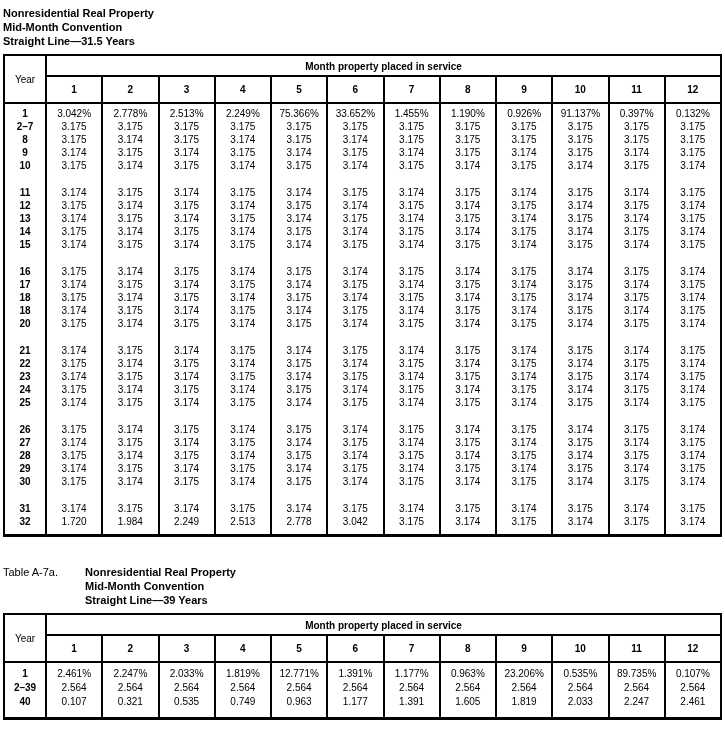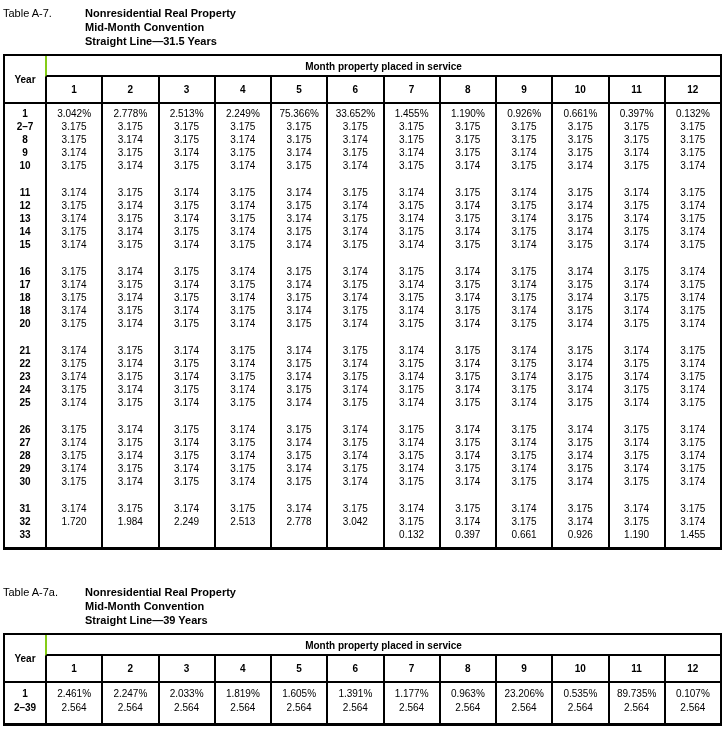--- a/index.html
+++ b/index.html
@@ -10,33 +10,33 @@
     -webkit-font-smoothing:none;
   }
   .caption{display:flex;font-size:11px;line-height:14px;}
   .cap-label{width:82px;flex:0 0 82px;font-weight:normal;}
   .cap-title{font-weight:bold;}
   .tbl{
     width:719px;margin-top:6px;
     border:2px solid #000;border-bottom-width:3px;
     box-sizing:border-box;background:#fff;
   }
-  .sec2{margin-top:35px;}
+  .sec2{margin-top:28px;}
   
   .hdr{
     display:grid;grid-template-columns:40px repeat(12,1fr);
     grid-template-rows:21px 25px;border-bottom:2px solid #000;
     font-size:10px;
   }
   .ycell{
     grid-row:1 / span 2;grid-column:1;display:flex;align-items:center;
-    justify-content:center;font-weight:bold;
+    justify-content:center;font-weight:normal;
   }
   .mtitle{
-    grid-column:2 / span 12;grid-row:1;border-left:2px solid #84cc16;
+    grid-column:2 / span 12;grid-row:1;border-left:2px solid #000000;
     border-bottom:2px solid #000;text-align:center;font-weight:bold;
     line-height:21px;
   }
   .mnum{
     grid-row:2;text-align:center;font-weight:bold;line-height:25px;
     border-left:2px solid #000;
   }
   
   .row{
     display:grid;grid-template-columns:40px repeat(12,1fr);
@@ -49,21 +49,20 @@
   .row.padbot{height:6px;}
   .tbl2 .row{height:14px;line-height:14px;}
   .tbl2 .row.padtop{height:4px;}
   .tbl2 .row.padbot{height:8px;}
 </style>
 </head>
 <body>
 
 <div class="sec1">
   <div class="caption">
-    <div class="cap-label">Table A-7.</div>
     <div class="cap-title">
       <div>Nonresidential Real Property</div>
       <div>Mid-Month Convention</div>
       <div>Straight Line—31.5 Years</div>
     </div>
   </div>
   <div class="tbl tbl1">
       <div class="hdr">
         <div class="ycell">Year</div>
         <div class="mtitle">Month property placed in service</div>
@@ -100,21 +99,21 @@
           <div class="yc">1</div>
           <div class="vc">3.042%</div>
           <div class="vc">2.778%</div>
           <div class="vc">2.513%</div>
           <div class="vc">2.249%</div>
           <div class="vc">75.366%</div>
           <div class="vc">33.652%</div>
           <div class="vc">1.455%</div>
           <div class="vc">1.190%</div>
           <div class="vc">0.926%</div>
-          <div class="vc">0.661%</div>
+          <div class="vc">91.137%</div>
           <div class="vc">0.397%</div>
           <div class="vc">0.132%</div>
         </div>
         <div class="row">
           <div class="yc">2–7</div>
           <div class="vc">3.175</div>
           <div class="vc">3.175</div>
           <div class="vc">3.175</div>
           <div class="vc">3.175</div>
           <div class="vc">3.175</div>
@@ -568,35 +567,20 @@
           <div class="vc">2.249</div>
           <div class="vc">2.513</div>
           <div class="vc">2.778</div>
           <div class="vc">3.042</div>
           <div class="vc">3.175</div>
           <div class="vc">3.174</div>
           <div class="vc">3.175</div>
           <div class="vc">3.174</div>
           <div class="vc">3.175</div>
           <div class="vc">3.174</div>
-        </div>
-        <div class="row">
-          <div class="yc">33</div>
-          <div class="vc"></div>
-          <div class="vc"></div>
-          <div class="vc"></div>
-          <div class="vc"></div>
-          <div class="vc"></div>
-          <div class="vc"></div>
-          <div class="vc">0.132</div>
-          <div class="vc">0.397</div>
-          <div class="vc">0.661</div>
-          <div class="vc">0.926</div>
-          <div class="vc">1.190</div>
-          <div class="vc">1.455</div>
         </div>
         <div class="row padbot">
           <div class="yc"></div>
           <div class="vc"></div>
           <div class="vc"></div>
           <div class="vc"></div>
           <div class="vc"></div>
           <div class="vc"></div>
           <div class="vc"></div>
           <div class="vc"></div>
@@ -651,21 +635,21 @@
           <div class="vc"></div>
           <div class="vc"></div>
           <div class="vc"></div>
         </div>
         <div class="row">
           <div class="yc">1</div>
           <div class="vc">2.461%</div>
           <div class="vc">2.247%</div>
           <div class="vc">2.033%</div>
           <div class="vc">1.819%</div>
-          <div class="vc">1.605%</div>
+          <div class="vc">12.771%</div>
           <div class="vc">1.391%</div>
           <div class="vc">1.177%</div>
           <div class="vc">0.963%</div>
           <div class="vc">23.206%</div>
           <div class="vc">0.535%</div>
           <div class="vc">89.735%</div>
           <div class="vc">0.107%</div>
         </div>
         <div class="row">
           <div class="yc">2–39</div>
@@ -675,20 +659,35 @@
           <div class="vc">2.564</div>
           <div class="vc">2.564</div>
           <div class="vc">2.564</div>
           <div class="vc">2.564</div>
           <div class="vc">2.564</div>
           <div class="vc">2.564</div>
           <div class="vc">2.564</div>
           <div class="vc">2.564</div>
           <div class="vc">2.564</div>
         </div>
+        <div class="row">
+          <div class="yc">40</div>
+          <div class="vc">0.107</div>
+          <div class="vc">0.321</div>
+          <div class="vc">0.535</div>
+          <div class="vc">0.749</div>
+          <div class="vc">0.963</div>
+          <div class="vc">1.177</div>
+          <div class="vc">1.391</div>
+          <div class="vc">1.605</div>
+          <div class="vc">1.819</div>
+          <div class="vc">2.033</div>
+          <div class="vc">2.247</div>
+          <div class="vc">2.461</div>
+        </div>
         <div class="row padbot">
           <div class="yc"></div>
           <div class="vc"></div>
           <div class="vc"></div>
           <div class="vc"></div>
           <div class="vc"></div>
           <div class="vc"></div>
           <div class="vc"></div>
           <div class="vc"></div>
           <div class="vc"></div>

